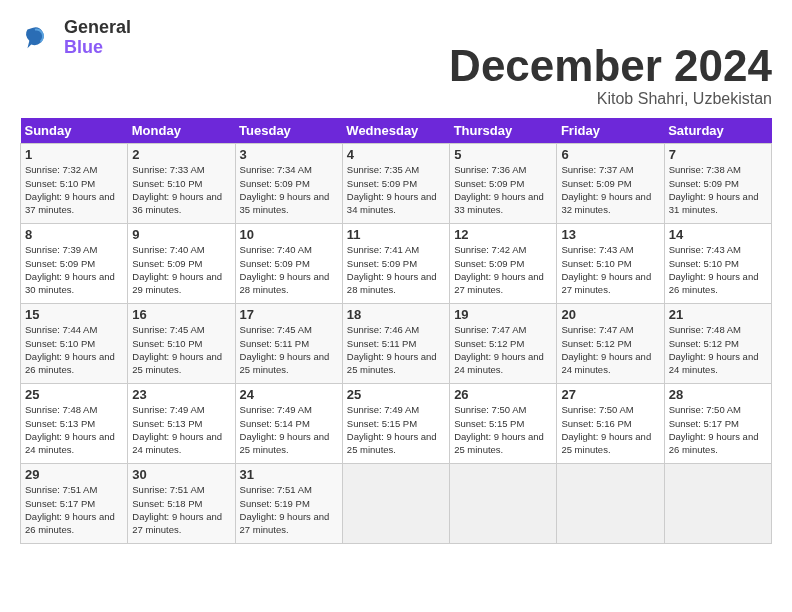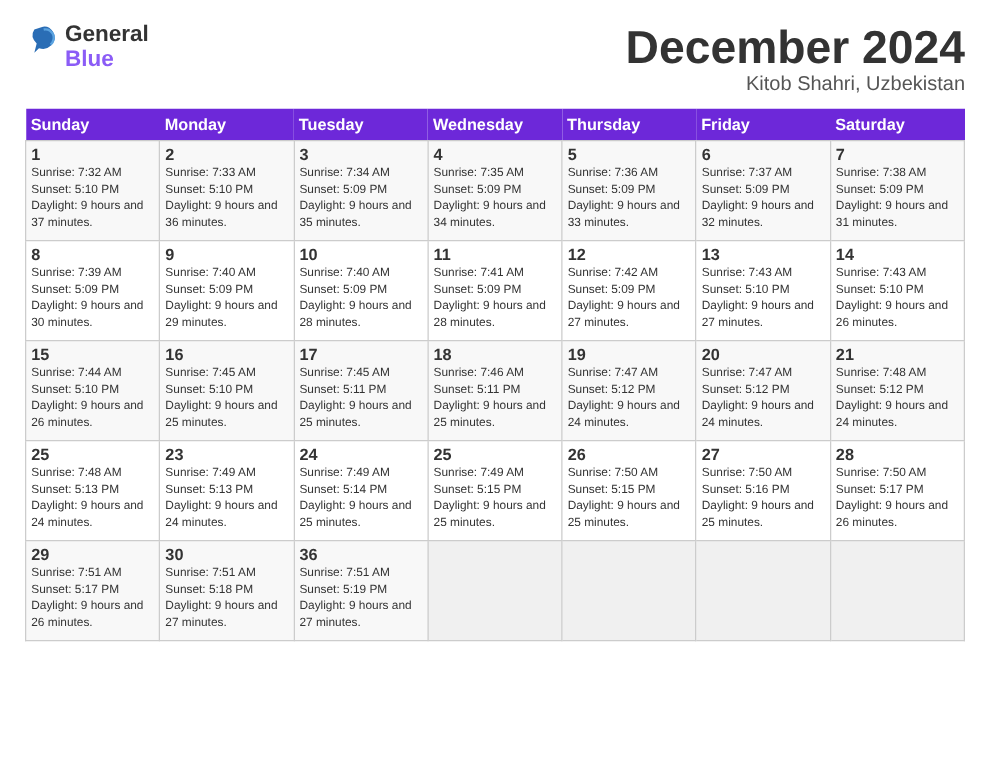--- a/index.html
+++ b/index.html
@@ -17,45 +17,46 @@
       background: #fff;
     }
     .header {
       display: flex;
       justify-content: space-between;
       align-items: flex-start;
       margin-bottom: 10px;
     }
     .logo {
       display: flex;
-      align-items: flex-start;
-      gap: 0px;
+      align-items: center;
+      gap: 12px;
     }
     .logo-text {
       display: flex;
       flex-direction: column;
       font-size: 18px;
       font-weight: bold;
       line-height: 1.1;
     }
     .logo-general { color: #333; }
     .logo-blue { color: #8b5cf6; }
     .logo-icon {
       width: 28px;
       height: 28px;
       margin-right: 4px;
     }
     .title-block {
       text-align: right;
     }
     .title-block h1 {
-      font-size: 37px;
+      font-size: 44px;
       font-weight: bold;
       color: #333;
       line-height: 1.1;
+      margin-top: 24px;
     }
     .title-block h2 {
       font-size: 16px;
       font-weight: normal;
       color: #555;
     }
     table {
       width: 100%;
       border-collapse: collapse;
       font-size: 10.5px;
@@ -256,21 +257,21 @@
         <tr>
           <td>
         <span class="day-number">29</span>
         <span class="day-info">Sunrise: 7:51 AM<br>Sunset: 5:17 PM<br>Daylight: 9 hours and 26 minutes.</span>
       </td>
           <td>
         <span class="day-number">30</span>
         <span class="day-info">Sunrise: 7:51 AM<br>Sunset: 5:18 PM<br>Daylight: 9 hours and 27 minutes.</span>
       </td>
           <td>
-        <span class="day-number">36</span>
+        <span class="day-number">31</span>
         <span class="day-info">Sunrise: 7:51 AM<br>Sunset: 5:19 PM<br>Daylight: 9 hours and 27 minutes.</span>
       </td>
           <td class="empty-cell"></td>
           <td class="empty-cell"></td>
           <td class="empty-cell"></td>
           <td class="empty-cell"></td>
         </tr>
       </tbody>
   </table>
 </div>

